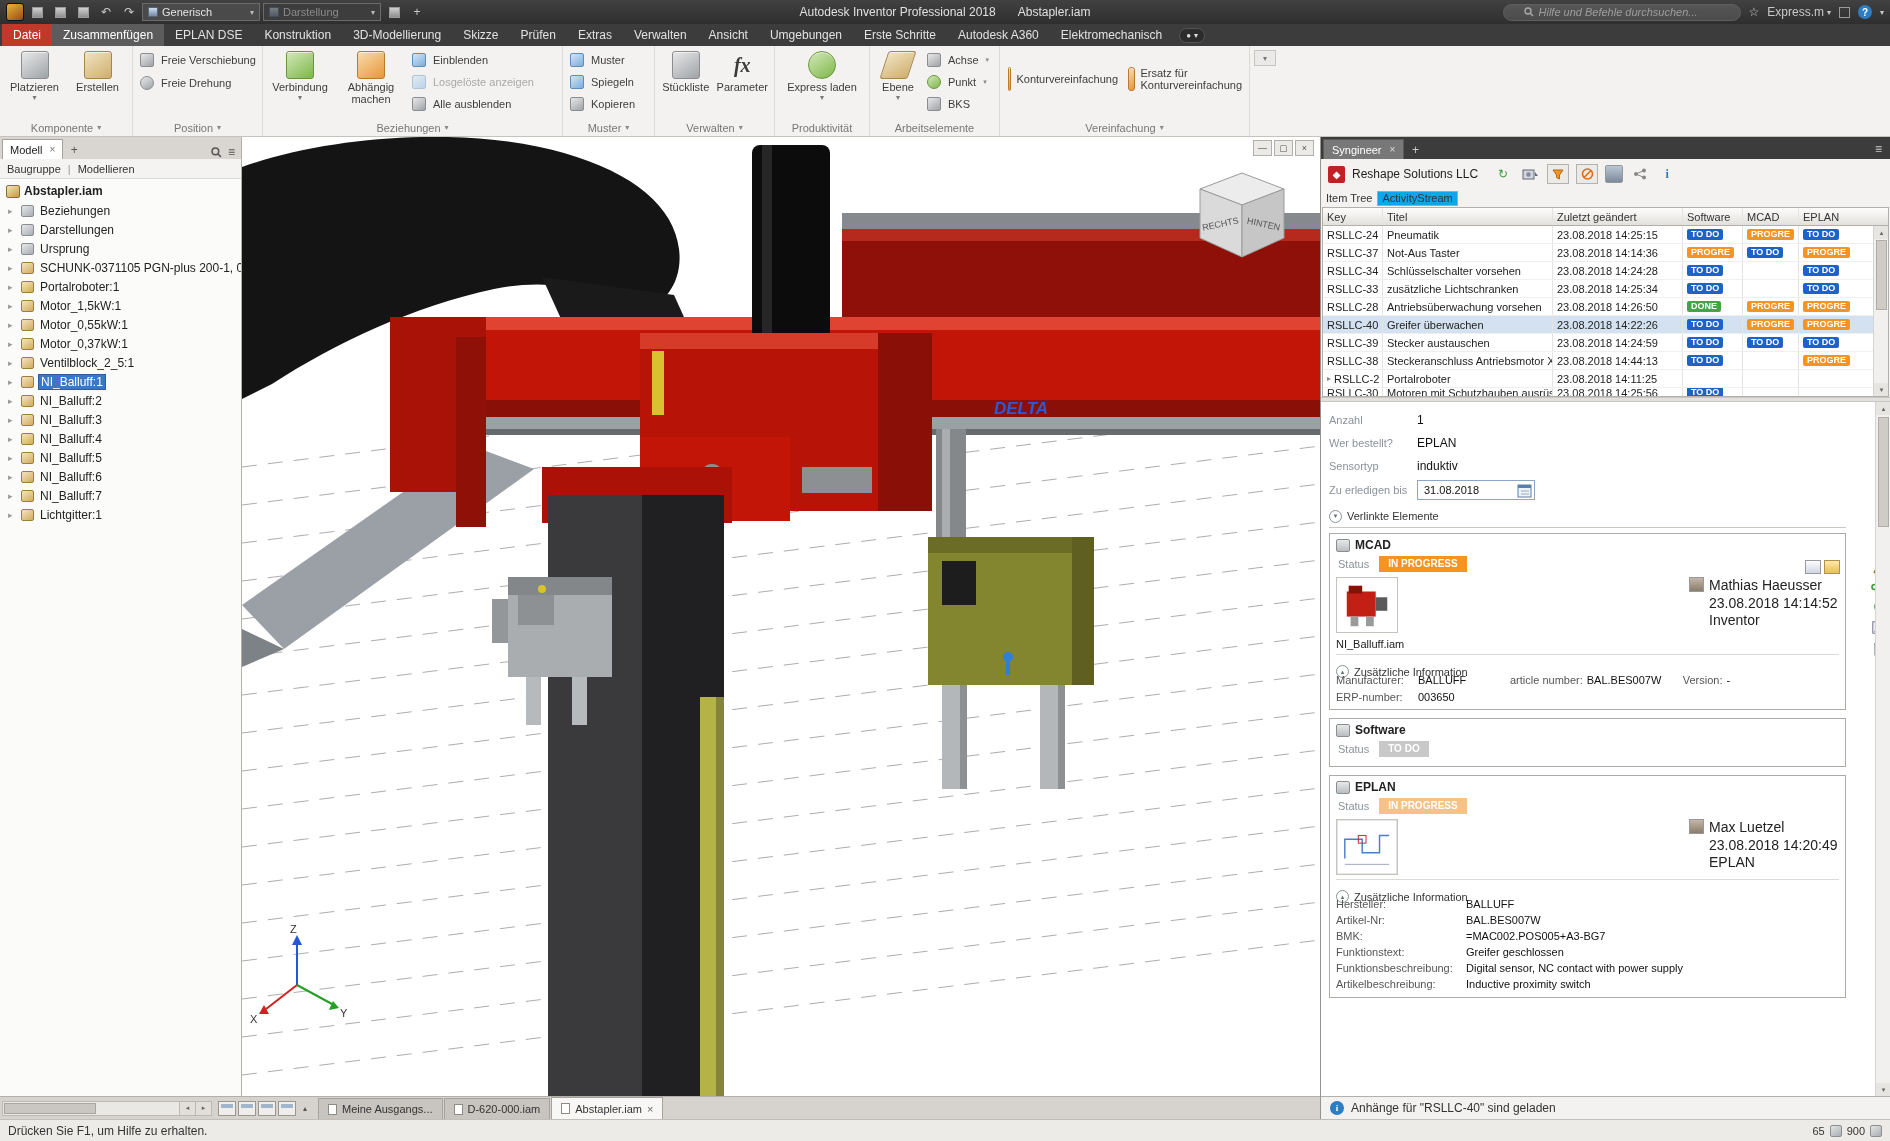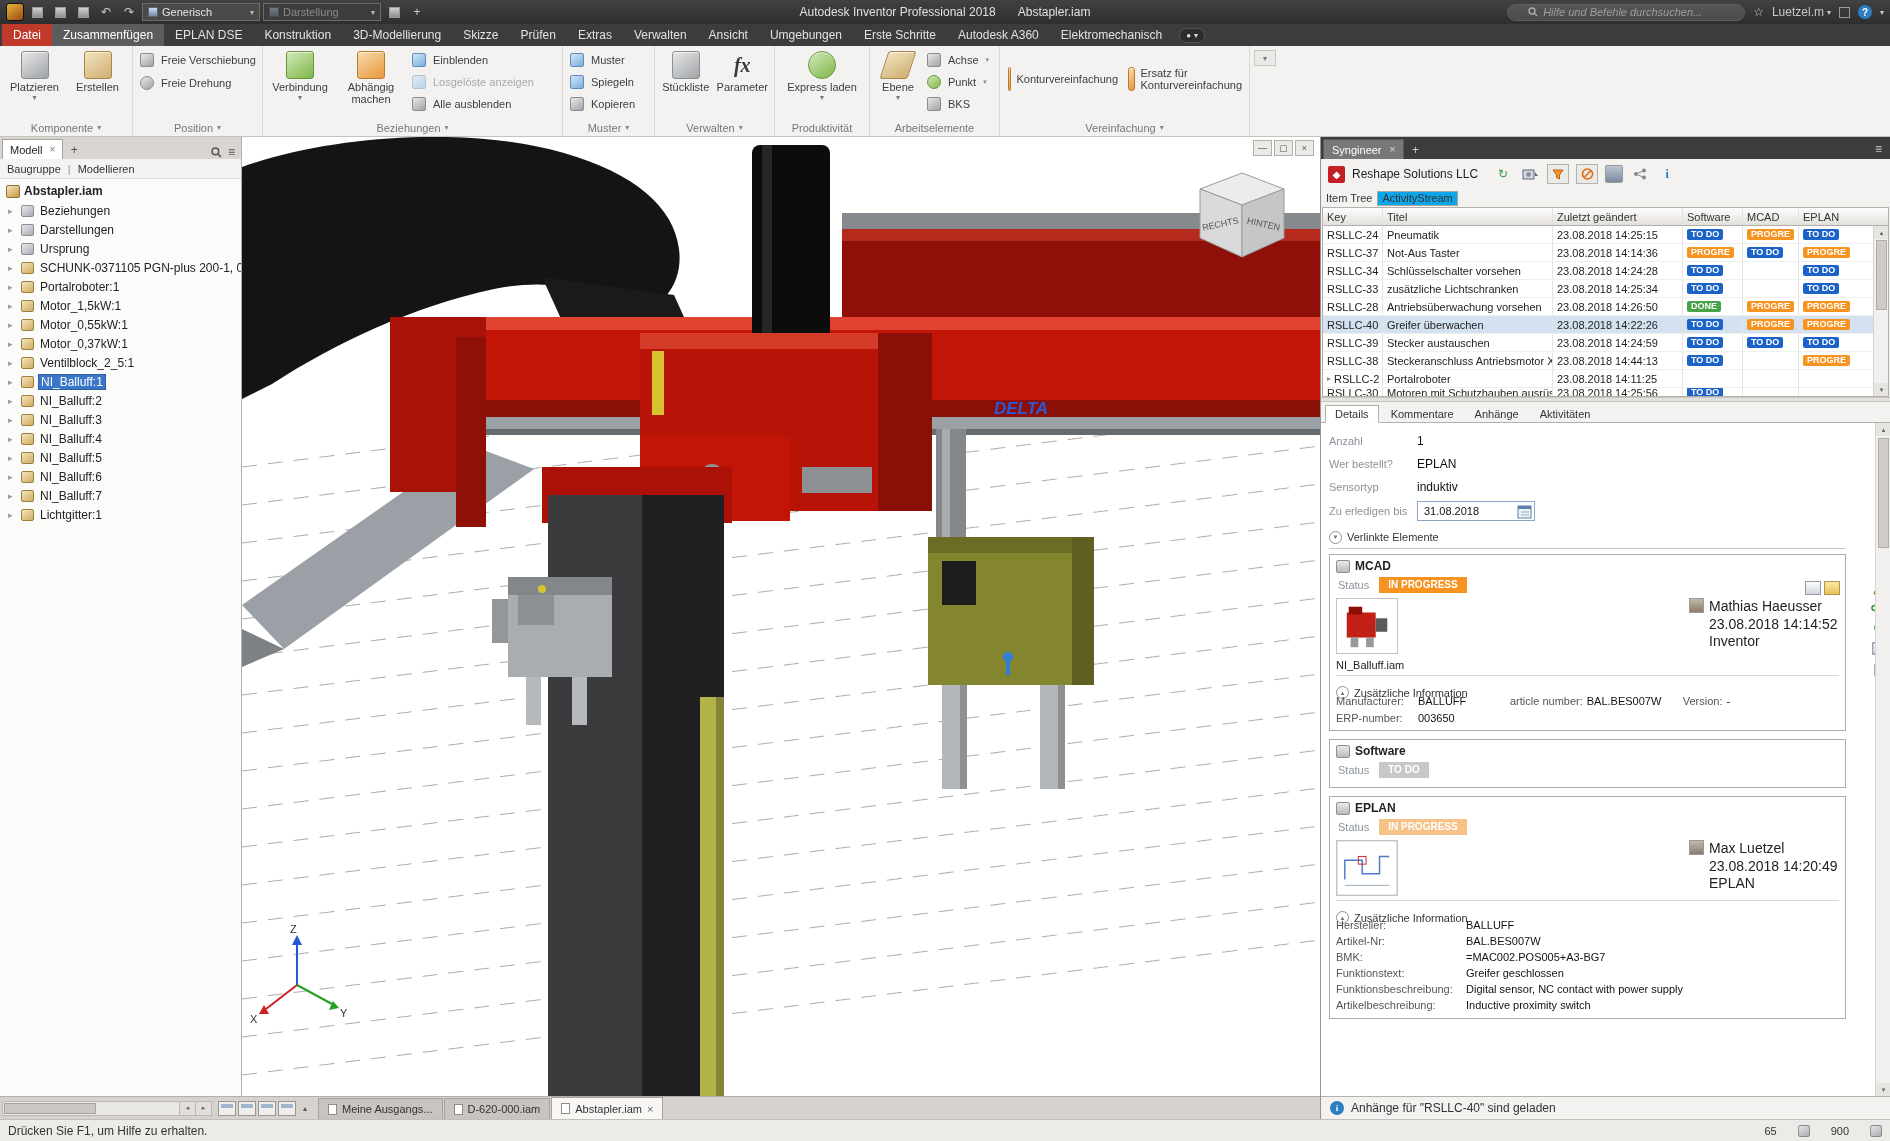--- a/index.html
+++ b/index.html
@@ -158,21 +158,21 @@
 #layout-icons{display:flex;align-items:center;margin:0 6px;gap:2px}
 .lyi{width:18px;height:15px;border:1px solid #9a978f;background:#efeeec;position:relative}
 .lyi::after{content:"";position:absolute;left:2px;top:2px;right:2px;height:4px;background:#9fb6cc}
 .lyi-up{border:none;background:none;color:#555;font-size:8px;width:14px;display:flex;align-items:center;justify-content:center}
 #doc-tabs{display:flex;align-items:flex-end;height:100%;padding-top:2px}
 .doctab{height:21px;display:flex;align-items:center;gap:5px;padding:0 9px;font-size:11px;color:#333;background:#c8c5c0;border:1px solid #a6a39e;border-bottom:none;margin-right:1px;white-space:nowrap}
 .doctab.active{background:#f8f7f6;height:22px}
 .dticon{width:9px;height:11px;border:1px solid #8f8c86;background:#fff;flex:none}
 .dtclose{color:#666;font-size:11px}
 #statusbar{position:absolute;left:0;top:1119px;width:100%;height:22px;background:#edebe8;border-top:1px solid #c2bfba;display:flex;align-items:center;padding:0 8px;font-size:12px;color:#333}
-#sb-right{margin-left:auto;display:flex;align-items:center;gap:21px;font-size:11px;color:#333}
+#sb-right{margin-left:auto;display:flex;align-items:center;gap:5px;font-size:11px;color:#333}
 .sb-cube{width:12px;height:12px;border:1px solid #8a8e92;background:linear-gradient(145deg,#e4e4e4,#a9adb3);border-radius:2px}
 svg text{font-family:"Liberation Sans",sans-serif}
 </style>
 </head>
 <body>
 
 <div id="app">
 
   <div id="titlebar">
     <div id="app-logo"></div>
@@ -214,21 +214,21 @@
     <div id="tb-right">
       <div id="tb-search">
         <svg width="10" height="10" viewBox="0 0 10 10">
             <circle cx="4" cy="4" r="3" fill="none" stroke="#aaa" stroke-width="1.4"></circle>
             <line x1="6.3" y1="6.3" x2="9" y2="9" stroke="#aaa" stroke-width="1.4"></line>
           </svg>
         <input placeholder="Hilfe und Befehle durchsuchen..." style="">
       </div>
       <span class="tbi">☆</span>
       <span class="tbi">
-        <span>Luetzel.m</span>
+        <span>Express.m</span>
         <span style="font-size:8px">▾</span>
       </span>
       <span class="tbi">
           <span class="sq" style="display:inline-block;width:11px;height:11px;border:1px solid #9a9a9a"></span>
         </span>
       <span id="help-circle">?</span>
       <span class="tbi" style="font-size:8px">▾</span>
     </div>
   </div>
 
@@ -871,26 +871,20 @@
         </div>
       <div id="table-scroll">
         <div class="scr-arrow" style="top:0">▴</div>
         <div id="table-thumb"></div>
         <div class="scr-arrow" style="bottom:0">▾</div>
       </div>
     </div>
 
     <div id="splitter"></div>
 
-    <div id="detail-tabs">
-      <div class="dtab active">Details</div>
-      <div class="dtab">Kommentare</div>
-      <div class="dtab">Anhänge</div>
-      <div class="dtab">Aktivitäten</div>
-    </div>
 
     <div id="detail-body">
       <div id="detail-fields">
           <div class="field">
             <span class="flabel">Anzahl</span>
             <span class="fvalue">1</span>
           </div>
           <div class="field">
             <span class="flabel">Wer bestellt?</span>
             <span class="fvalue">EPLAN</span>

